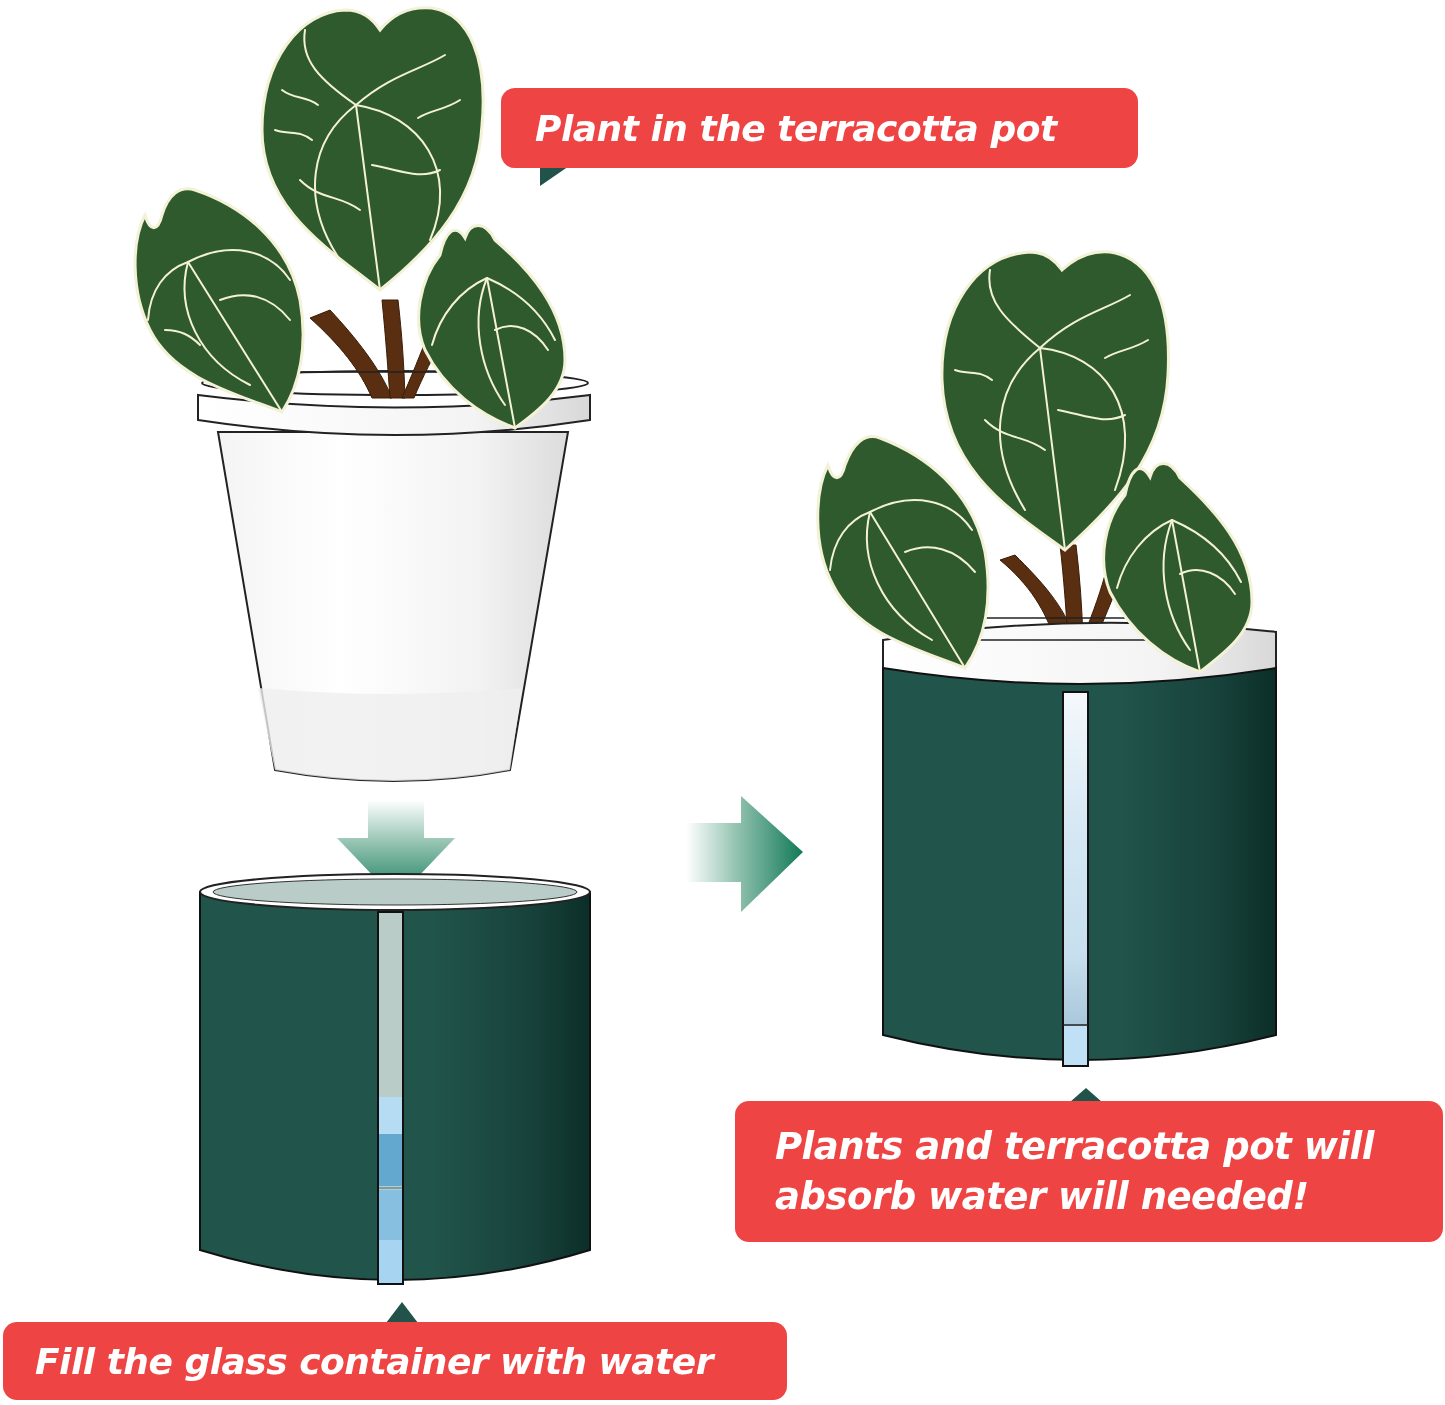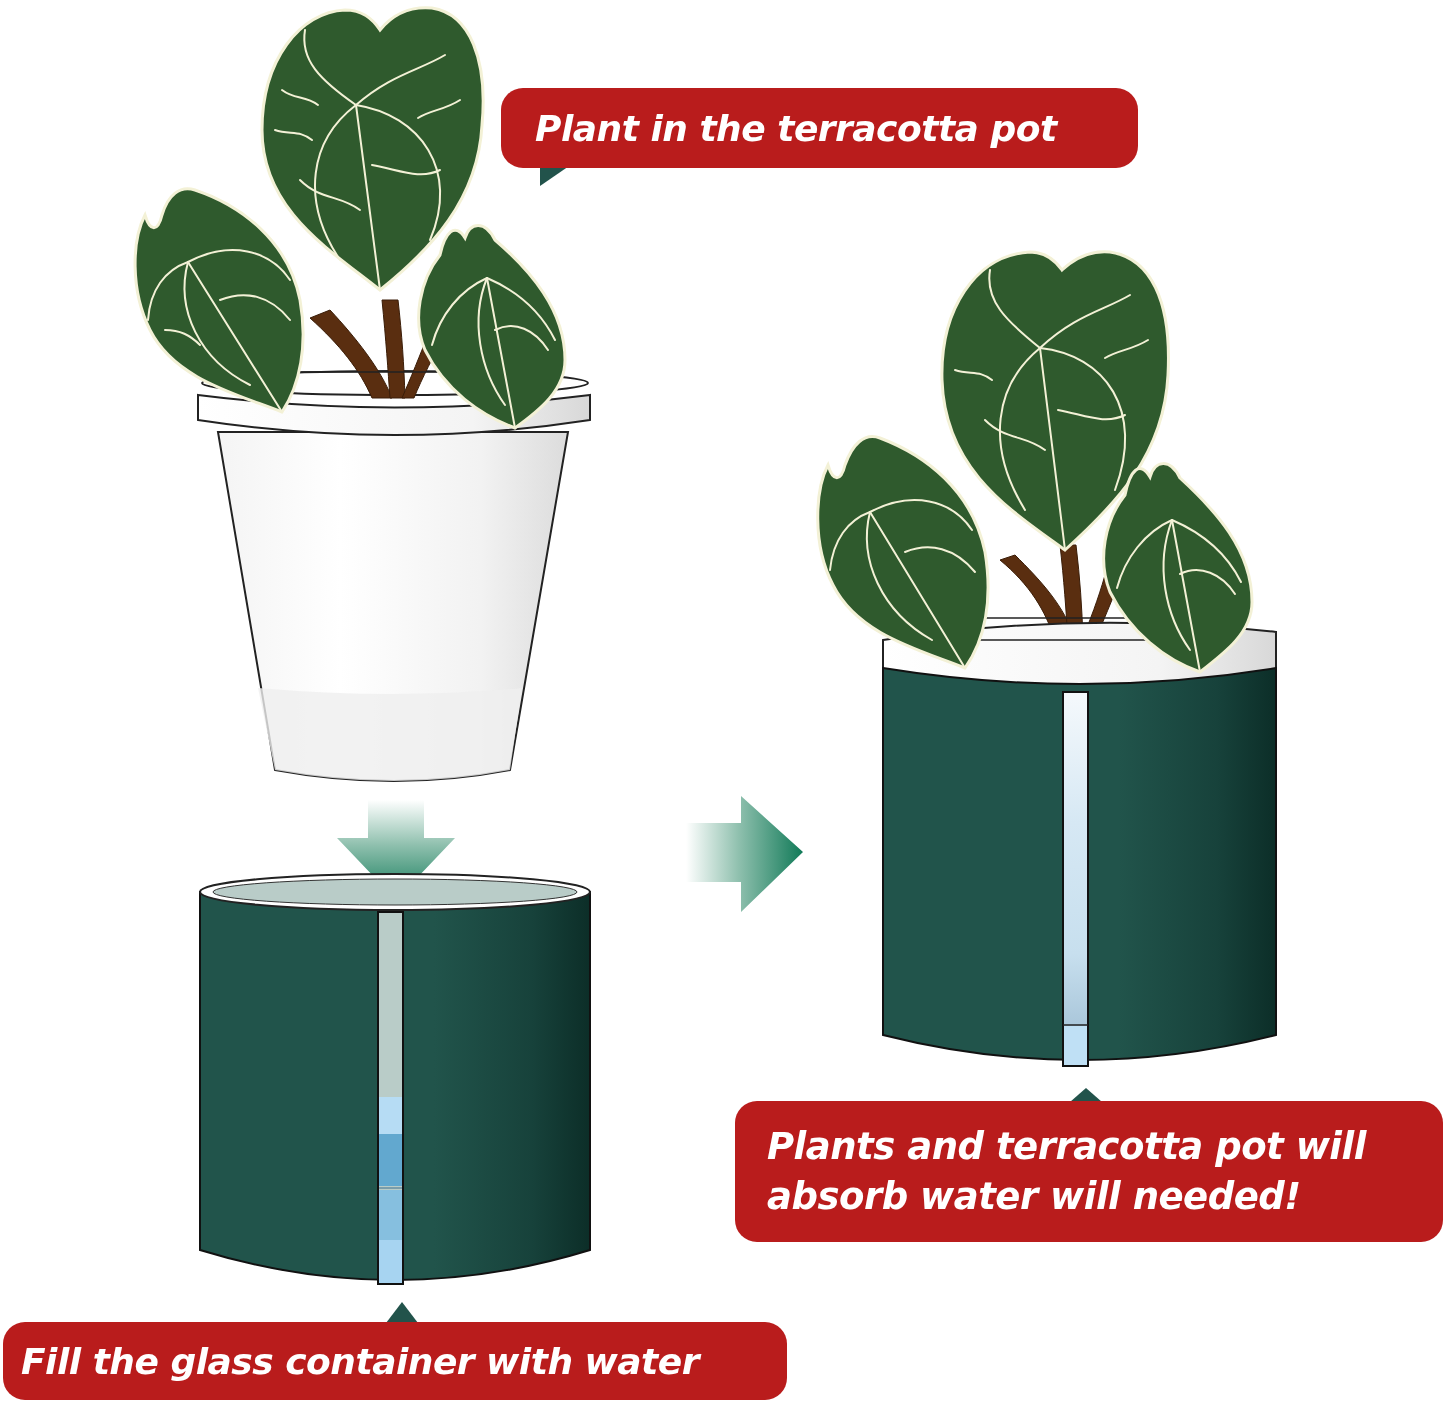--- a/index.html
+++ b/index.html
@@ -1,24 +1,24 @@
 <!DOCTYPE html>
 <html><head>
 <meta charset="utf-8">
 <style>
   html,body{margin:0;padding:0;background:#ffffff;}
   body{width:1445px;height:1405px;position:relative;overflow:hidden;font-family:"Liberation Sans",sans-serif;}
   .stage{position:absolute;left:0;top:0;width:1445px;height:1405px;}
-  .callout{position:absolute;background:#b91c1c;border-radius:22px;color:#ffffff;font-weight:bold;font-style:italic;display:flex;align-items:center;box-sizing:border-box;}
+  .callout{position:absolute;background:#ef4444;border-radius:14px;color:#ffffff;font-weight:bold;font-style:italic;display:flex;align-items:center;box-sizing:border-box;}
   .callout .txt{font-family:"DejaVu Sans",sans-serif;font-weight:bold;font-style:oblique;letter-spacing:-0.5px;}
   #callout-top{left:501px;top:88px;width:637px;height:80px;padding-left:34px;}
   #callout-top .txt{font-size:36px;}
-  #callout-right{left:735px;top:1101px;width:708px;height:141px;padding-left:32px;}
+  #callout-right{left:735px;top:1101px;width:708px;height:141px;padding-left:40px;}
   #callout-right .txt{font-size:37px;line-height:50px;}
-  #callout-bottom{left:3px;top:1322px;width:784px;height:78px;padding-left:18px;}
+  #callout-bottom{left:3px;top:1322px;width:784px;height:78px;padding-left:32px;}
   #callout-bottom .txt{font-size:36px;}
   svg.art{position:absolute;left:0;top:0;}
 </style>
 </head>
 <body>
 
 <div class="stage">
 
   <svg class="art" width="1445" height="1405" viewBox="0 0 1445 1405">
     <defs>

